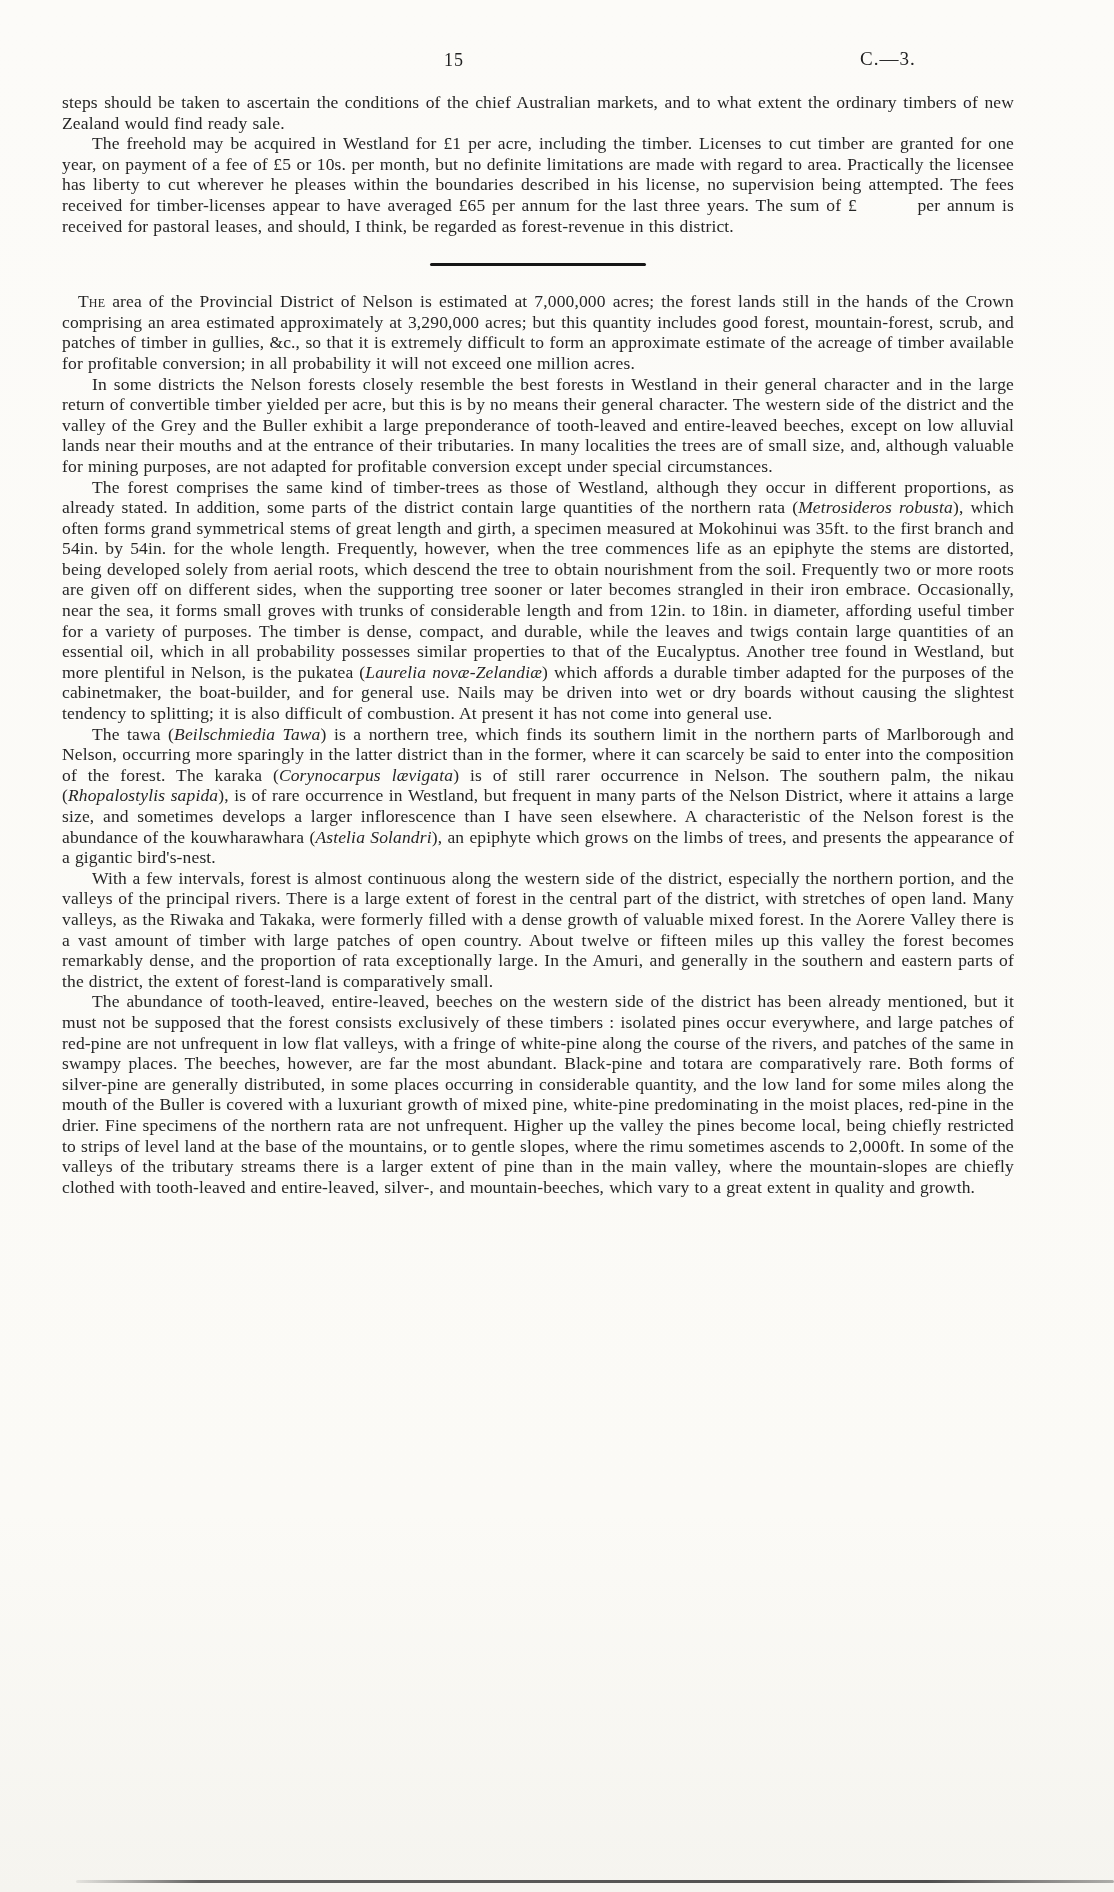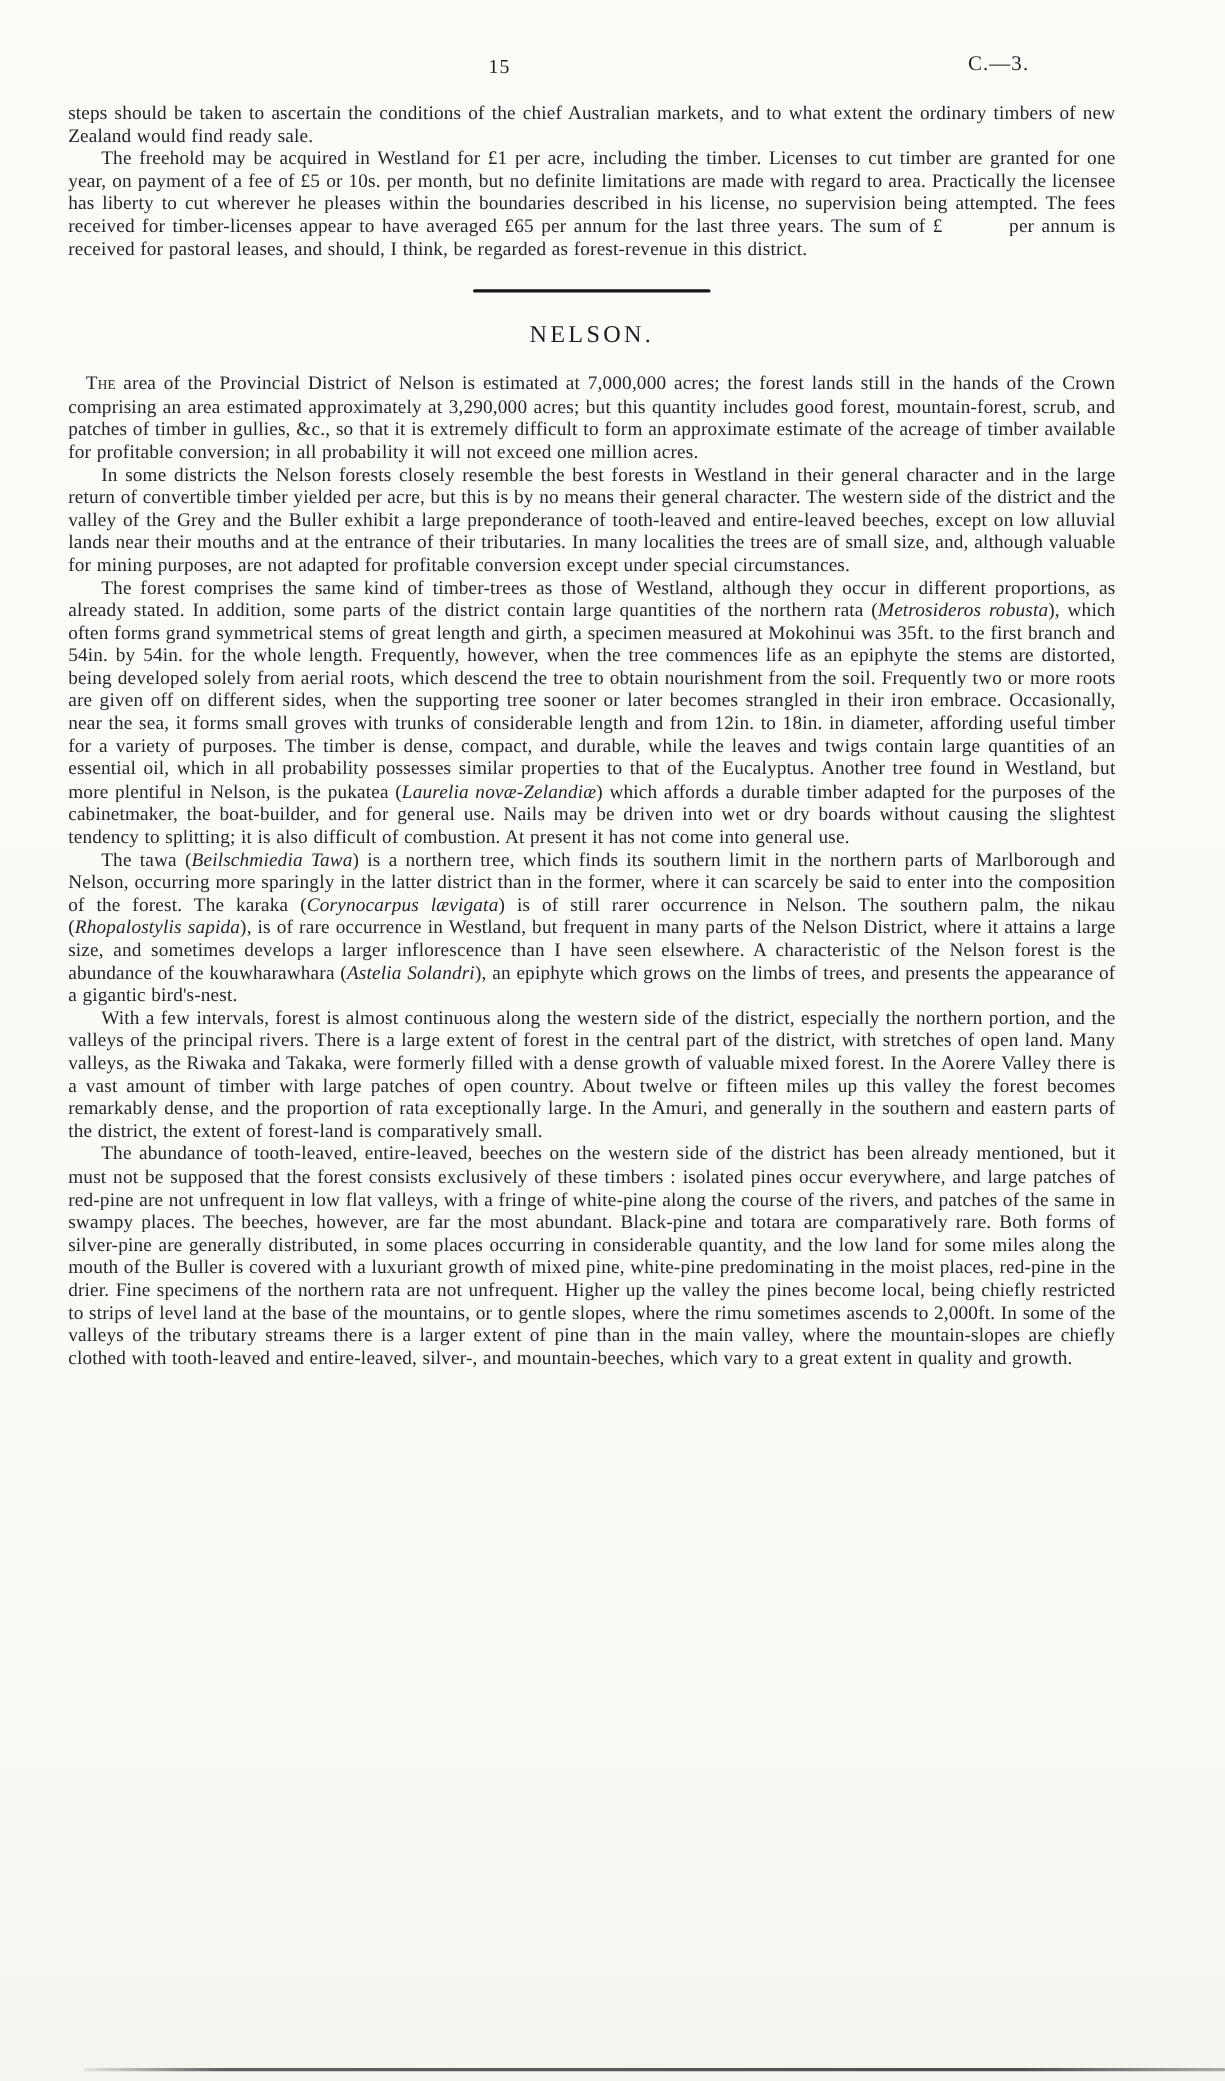--- a/index.html
+++ b/index.html
@@ -18,21 +18,21 @@
     color: #2a2a2a;
     font-family: "Liberation Serif", "DejaVu Serif", serif;
     overflow: hidden;
   }
   .page-header { position: absolute; top: 0; left: 0; right: 0; height: 90px; }
   .page-number {
     position: absolute; top: 50px; left: 394px; width: 120px;
     text-align: center; font-size: 18px; letter-spacing: 1px; color: #222;
   }
   .doc-ref {
-    position: absolute; top: 48px; left: 880px;
+    position: absolute; top: 48px; left: 860px;
     font-size: 19px; letter-spacing: 1px; color: #222;
   }
   .content {
     position: relative;
     padding: 92px 100px 0 62px;
   }
   .para {
     margin: 0;
     text-align: justify;
     font-size: 17.5px;
@@ -76,21 +76,20 @@
     <span class="doc-ref">C.—3.</span>
   </header>
 
   <main class="content">
 
     <p class="para"><span>steps should be taken to ascertain the conditions of the chief Australian markets, and to what extent the ordinary timbers of new Zealand would find ready sale.</span></p>
     <p class="para indent"><span>The freehold may be acquired in Westland for £1 per acre, including the timber. Licenses to cut timber are granted for one year, on payment of a fee of £5 or 10s. per month, but no definite limitations are made with regard to area. Practically the licensee has liberty to cut wherever he pleases within the boundaries described in his license, no supervision being attempted. The fees received for timber-licenses appear to have averaged £65 per annum for the last three years. The sum of £&nbsp;&nbsp;&nbsp;&nbsp;&nbsp;&nbsp;&nbsp;&nbsp; per annum is received for pastoral leases, and should, I think, be regarded as forest-revenue in this district.</span></p>
 
     <div class="divider"></div>
 
-    <h1 class="section-heading">NELSON.</h1>
 
     <p class="para"><span class="sc">The</span><span> area of the Provincial District of Nelson is estimated at 7,000,000 acres; the forest lands still in the hands of the Crown comprising an area estimated approximately at 3,290,000 acres; but this quantity includes good forest, mountain-forest, scrub, and patches of timber in gullies, &amp;c., so that it is extremely difficult to form an approximate estimate of the acreage of timber available for profitable conversion; in all probability it will not exceed one million acres.</span></p>
     <p class="para indent"><span>In some districts the Nelson forests closely resemble the best forests in Westland in their general character and in the large return of convertible timber yielded per acre, but this is by no means their general character. The western side of the district and the valley of the Grey and the Buller exhibit a large preponderance of tooth-leaved and entire-leaved beeches, except on low alluvial lands near their mouths and at the entrance of their tributaries. In many localities the trees are of small size, and, although valuable for mining purposes, are not adapted for profitable conversion except under special circumstances.</span></p>
     <p class="para indent"><span>The forest comprises the same kind of timber-trees as those of Westland, although they occur in different proportions, as already stated. In addition, some parts of the district contain large quantities of the northern rata (</span><span class="it">Metrosideros robusta</span><span>), which often forms grand symmetrical stems of great length and girth, a specimen measured at Mokohinui was 35ft. to the first branch and 54in. by 54in. for the whole length. Frequently, however, when the tree commences life as an epiphyte the stems are distorted, being developed solely from aerial roots, which descend the tree to obtain nourishment from the soil. Frequently two or more roots are given off on different sides, when the supporting tree sooner or later becomes strangled in their iron embrace. Occasionally, near the sea, it forms small groves with trunks of considerable length and from 12in. to 18in. in diameter, affording useful timber for a variety of purposes. The timber is dense, compact, and durable, while the leaves and twigs contain large quantities of an essential oil, which in all probability possesses similar properties to that of the Eucalyptus. Another tree found in Westland, but more plentiful in Nelson, is the pukatea (</span><span class="it">Laurelia novæ-Zelandiæ</span><span>) which affords a durable timber adapted for the purposes of the cabinetmaker, the boat-builder, and for general use. Nails may be driven into wet or dry boards without causing the slightest tendency to splitting; it is also difficult of combustion. At present it has not come into general use.</span></p>
     <p class="para indent"><span>The tawa (</span><span class="it">Beilschmiedia Tawa</span><span>) is a northern tree, which finds its southern limit in the northern parts of Marlborough and Nelson, occurring more sparingly in the latter district than in the former, where it can scarcely be said to enter into the composition of the forest. The karaka (</span><span class="it">Corynocarpus lævigata</span><span>) is of still rarer occurrence in Nelson. The southern palm, the nikau (</span><span class="it">Rhopalostylis sapida</span><span>), is of rare occurrence in Westland, but frequent in many parts of the Nelson District, where it attains a large size, and sometimes develops a larger inflorescence than I have seen elsewhere. A characteristic of the Nelson forest is the abundance of the kouwharawhara (</span><span class="it">Astelia Solandri</span><span>), an epiphyte which grows on the limbs of trees, and presents the appearance of a gigantic bird's-nest.</span></p>
     <p class="para indent"><span>With a few intervals, forest is almost continuous along the western side of the district, especially the northern portion, and the valleys of the principal rivers. There is a large extent of forest in the central part of the district, with stretches of open land. Many valleys, as the Riwaka and Takaka, were formerly filled with a dense growth of valuable mixed forest. In the Aorere Valley there is a vast amount of timber with large patches of open country. About twelve or fifteen miles up this valley the forest becomes remarkably dense, and the proportion of rata exceptionally large. In the Amuri, and generally in the southern and eastern parts of the district, the extent of forest-land is comparatively small.</span></p>
     <p class="para indent"><span>The abundance of tooth-leaved, entire-leaved, beeches on the western side of the district has been already mentioned, but it must not be supposed that the forest consists exclusively of these timbers : isolated pines occur everywhere, and large patches of red-pine are not unfrequent in low flat valleys, with a fringe of white-pine along the course of the rivers, and patches of the same in swampy places. The beeches, however, are far the most abundant. Black-pine and totara are comparatively rare. Both forms of silver-pine are generally distributed, in some places occurring in considerable quantity, and the low land for some miles along the mouth of the Buller is covered with a luxuriant growth of mixed pine, white-pine predominating in the moist places, red-pine in the drier. Fine specimens of the northern rata are not unfrequent. Higher up the valley the pines become local, being chiefly restricted to strips of level land at the base of the mountains, or to gentle slopes, where the rimu sometimes ascends to 2,000ft. In some of the valleys of the tributary streams there is a larger extent of pine than in the main valley, where the mountain-slopes are chiefly clothed with tooth-leaved and entire-leaved, silver-, and mountain-beeches, which vary to a great extent in quality and growth.</span></p>
 
   </main>
 

